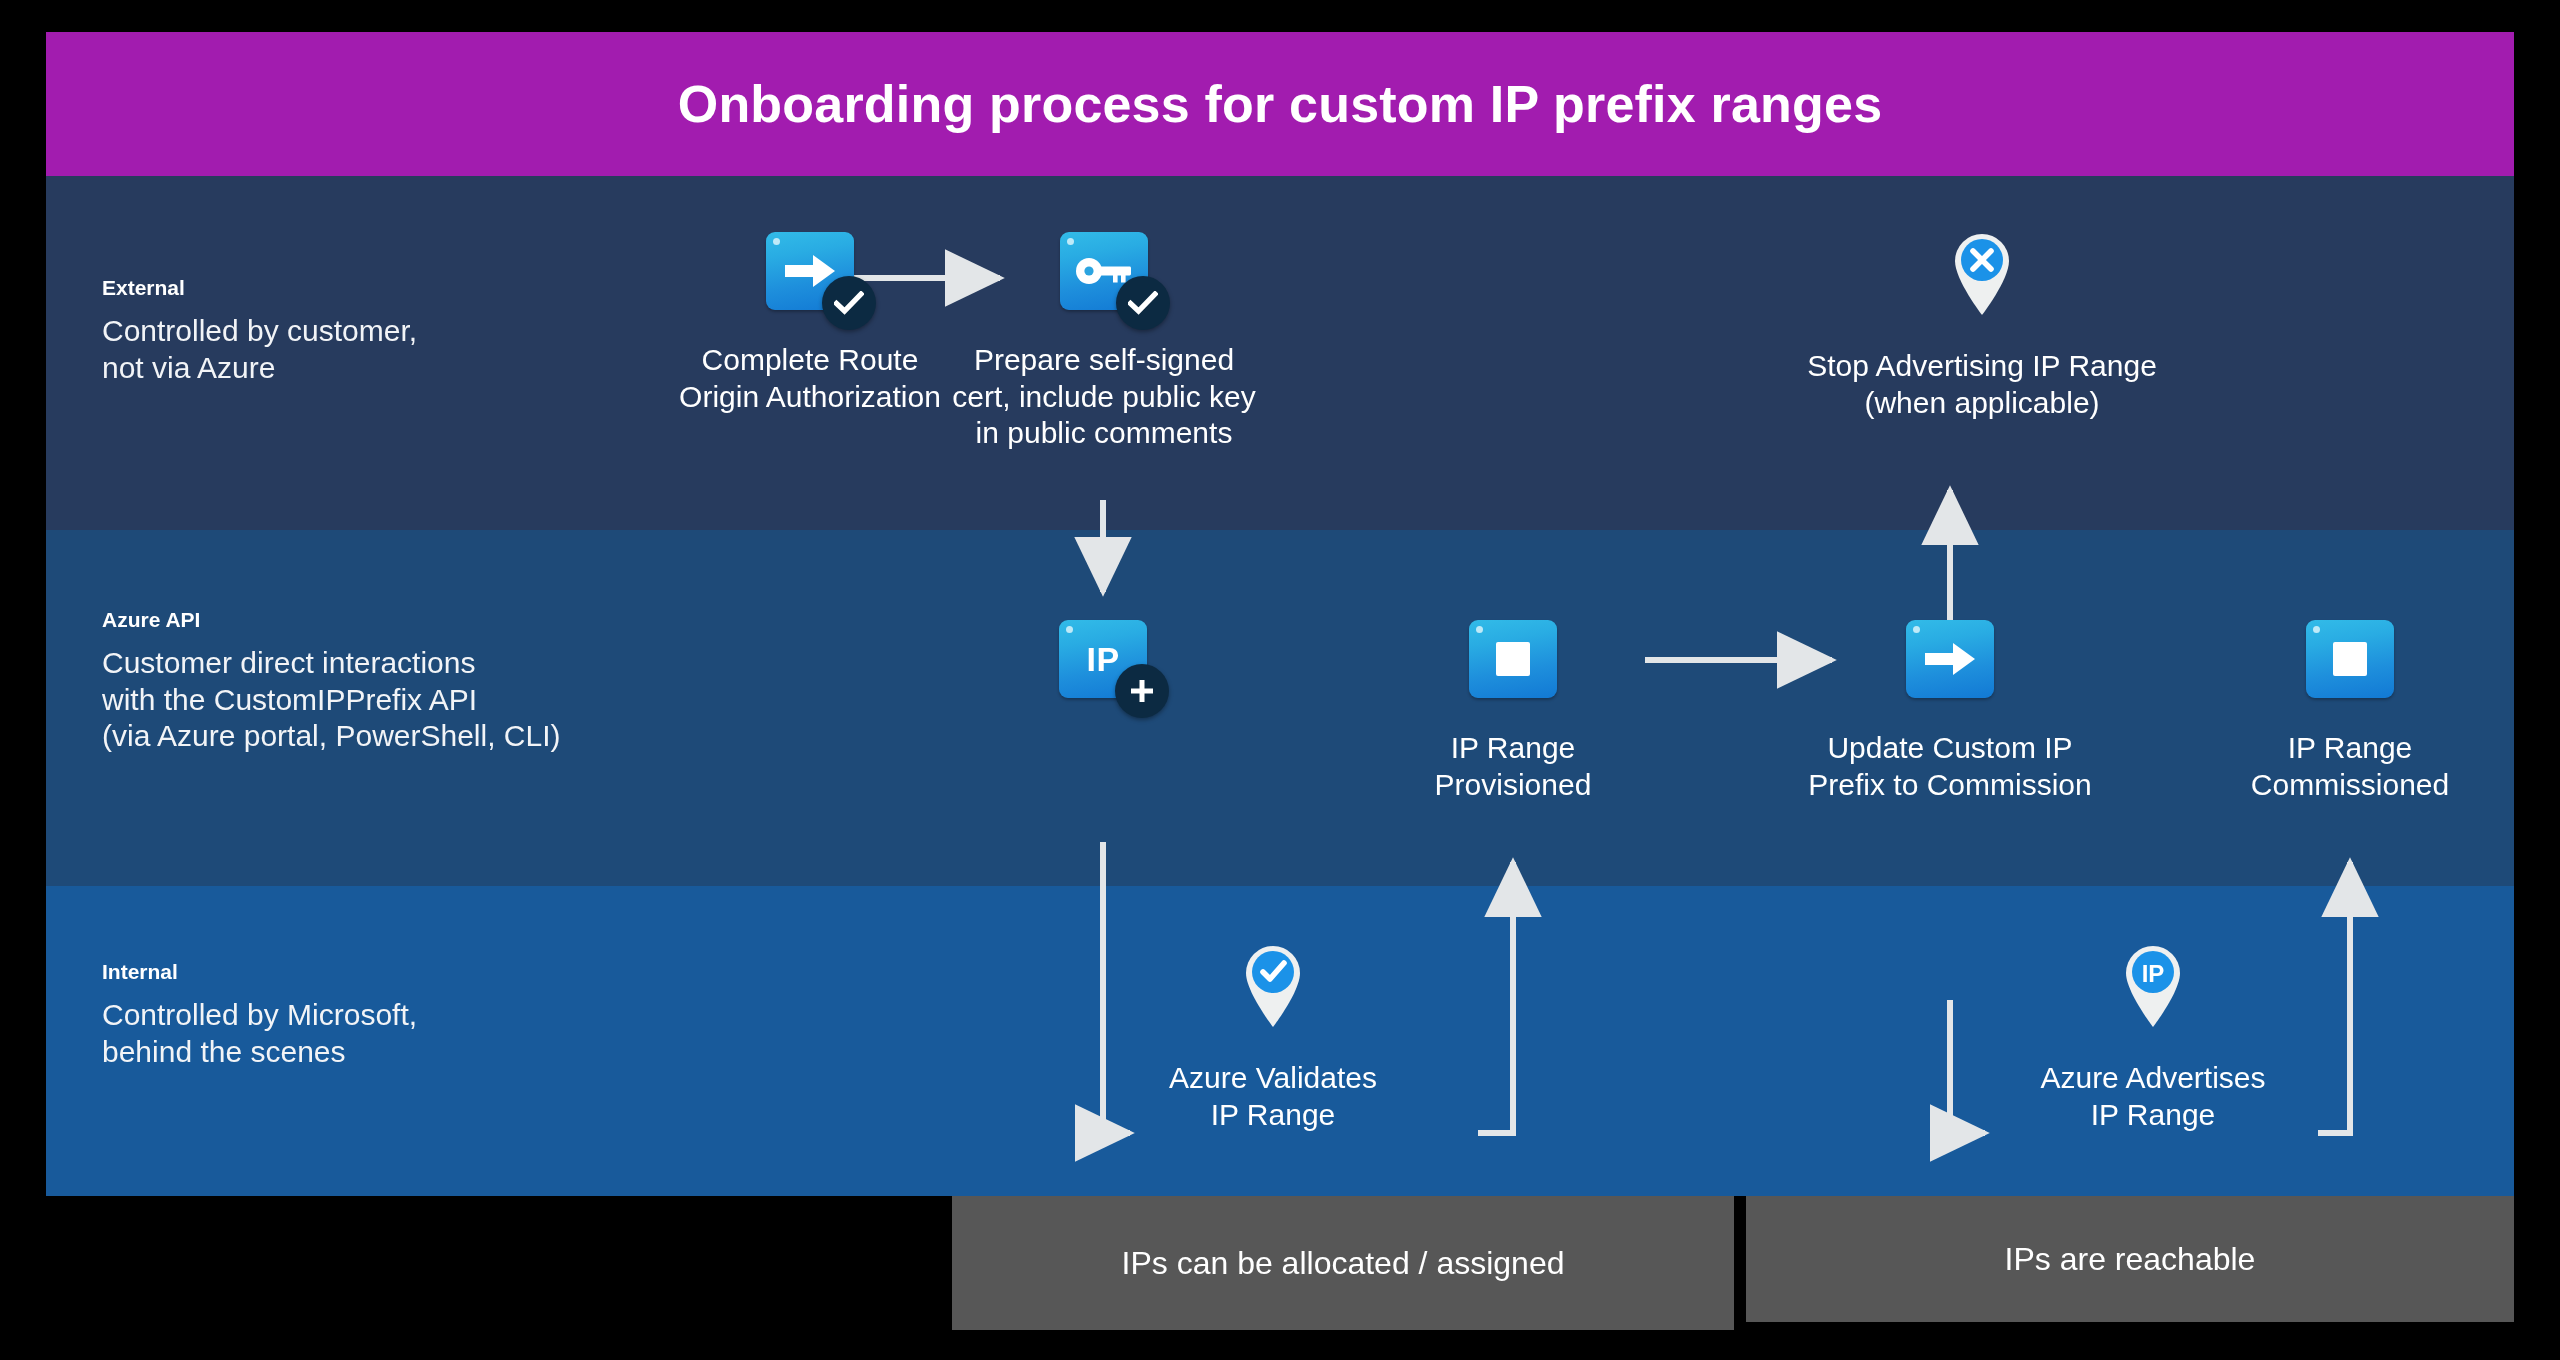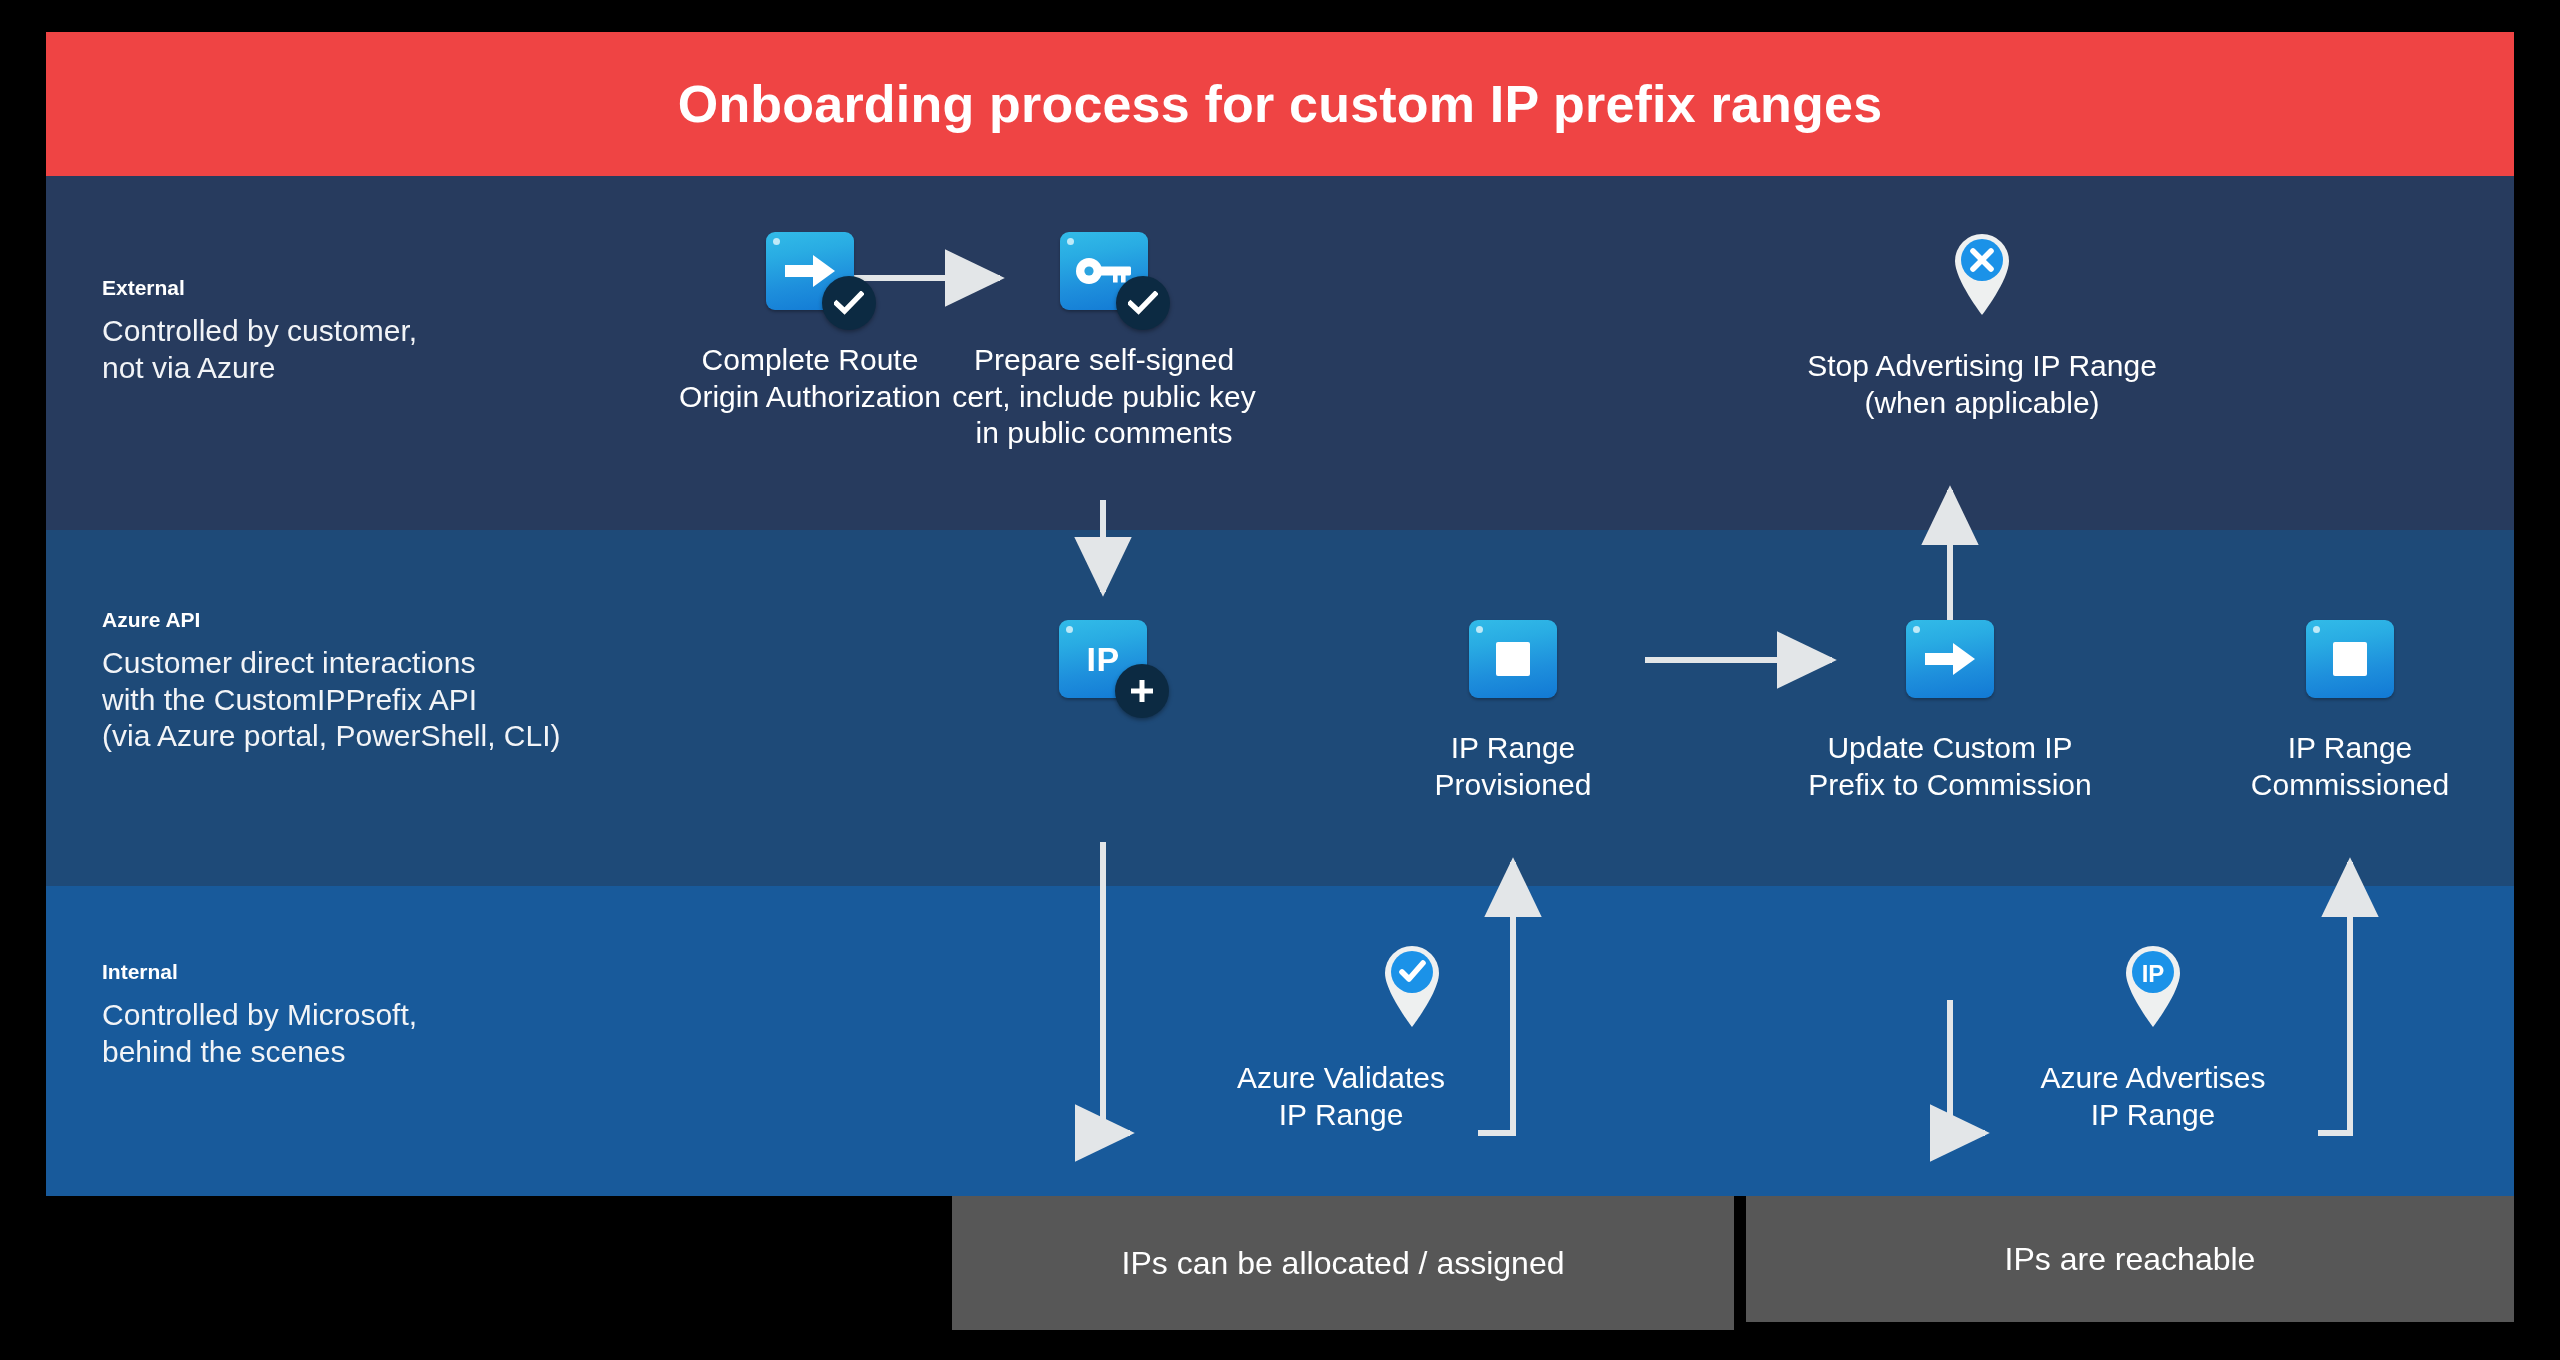--- a/index.html
+++ b/index.html
@@ -6,21 +6,21 @@
   body{
     width:2560px;height:1360px;overflow:hidden;
     font-family:"Liberation Sans","DejaVu Sans",sans-serif;
     color:#fff;position:relative;
   }
   #diagram{position:absolute;left:0;top:0;width:2560px;height:1360px;background:#000;}
 
   
   .title-bar{
     position:absolute;left:46px;top:32px;width:2468px;height:144px;
-    background:#ef4444;display:flex;align-items:center;justify-content:center;
+    background:#a21caf;display:flex;align-items:center;justify-content:center;
   }
   .title-bar .title{
     font-size:52px;font-weight:bold;color:#ffffff;letter-spacing:.2px;
   }
 
   
   .band{position:absolute;left:46px;width:2468px;}
   .band-external{top:176px;height:354px;background:#273b5e;}
   .band-api{top:530px;height:356px;background:#1e4a78;}
   .band-internal{top:886px;height:310px;background:#185a9b;}
@@ -216,21 +216,21 @@
   <div class="node" style="left:2222px;top:620px;width:256px;">
     <div class="tile">
       <svg width="40" height="40" viewBox="0 0 40 40" aria-hidden="true">
           <rect x="3" y="3" width="34" height="34" rx="2" fill="#ffffff"></rect>
         </svg>
     </div>
     <div class="caption">IP Range
 Commissioned</div>
   </div>
 
-  <div class="node" style="left:1199px;top:940px;width:246px;align-items:flex-end;">
+  <div class="node" style="left:1150px;top:940px;width:246px;">
     <div class="pin">
       <svg width="66" height="88" viewBox="0 0 66 88" aria-hidden="true">
         <path d="M33,87 C33,87 6,52 6,33 A27,27 0 1 1 60,33 C60,52 33,87 33,87 Z" fill="#eef0f0"></path>
         <circle cx="33" cy="32" r="21" fill="#1b92e8"></circle>
         <path d="M23,32 L30,39 L44,23" stroke="#ffffff" stroke-width="5.6" fill="none" stroke-linecap="round" stroke-linejoin="round"></path>
       </svg>
     </div>
     <div class="caption">Azure Validates
 IP Range</div>
   </div>

